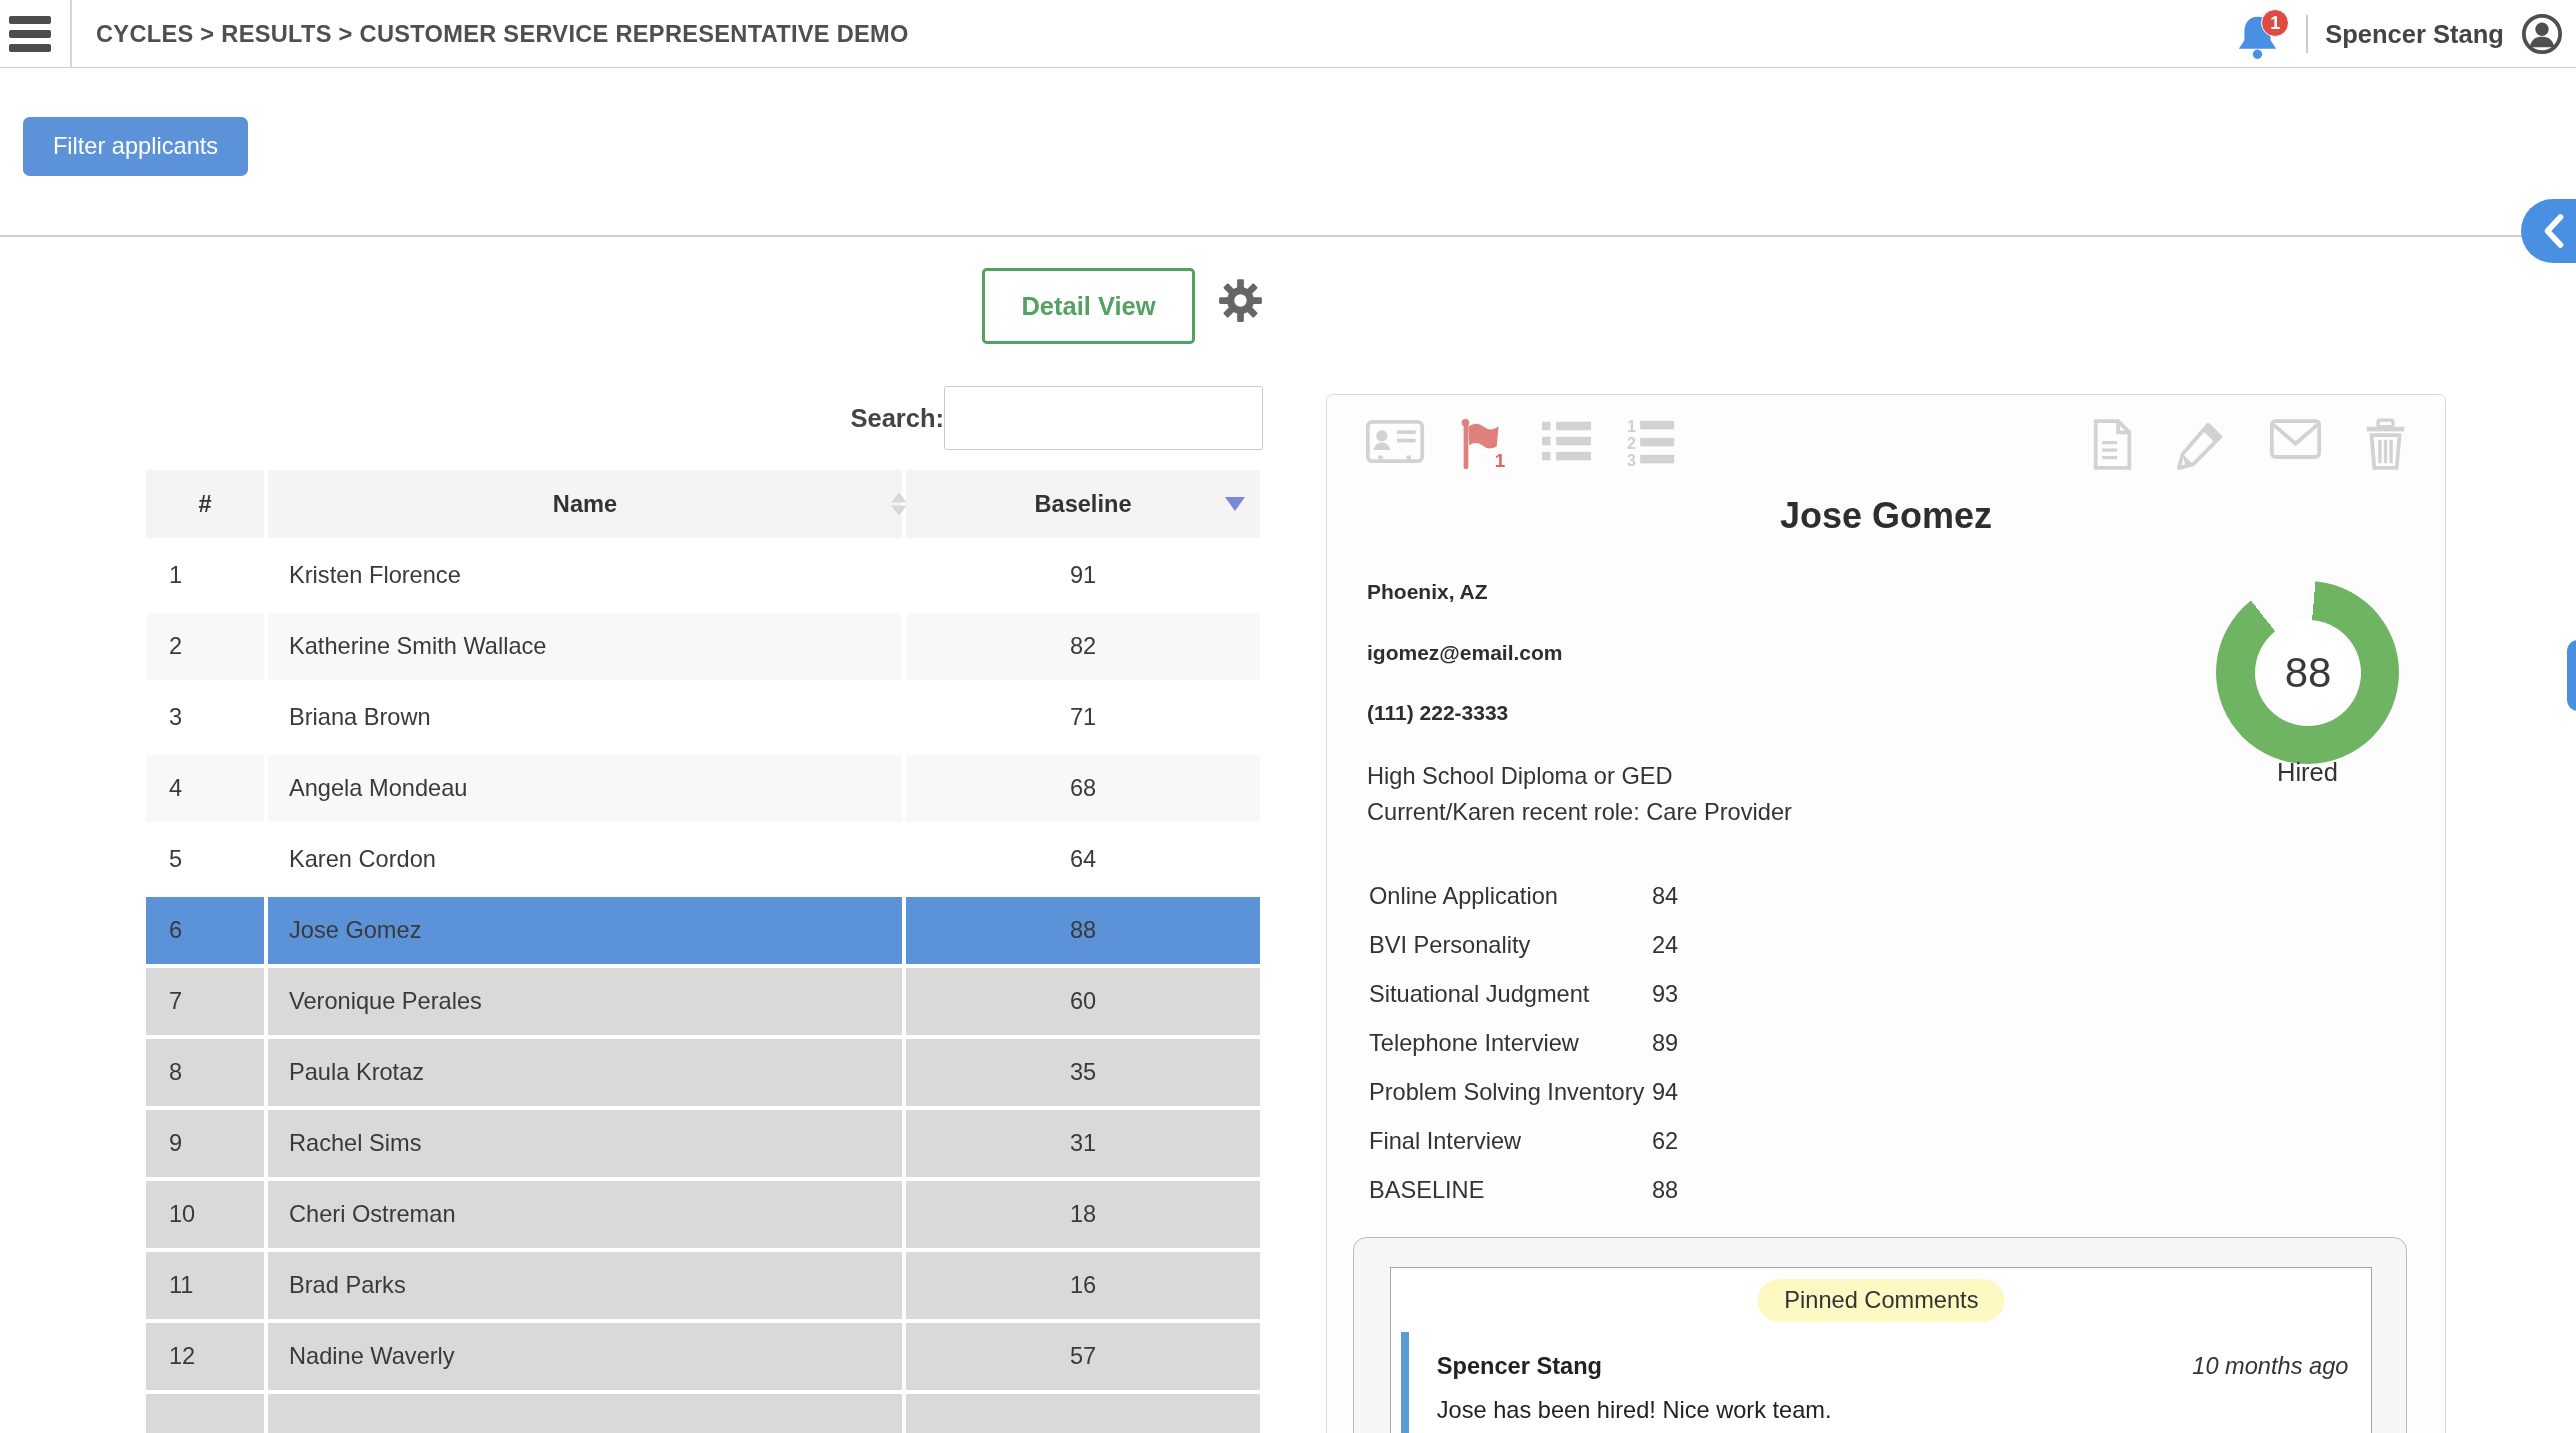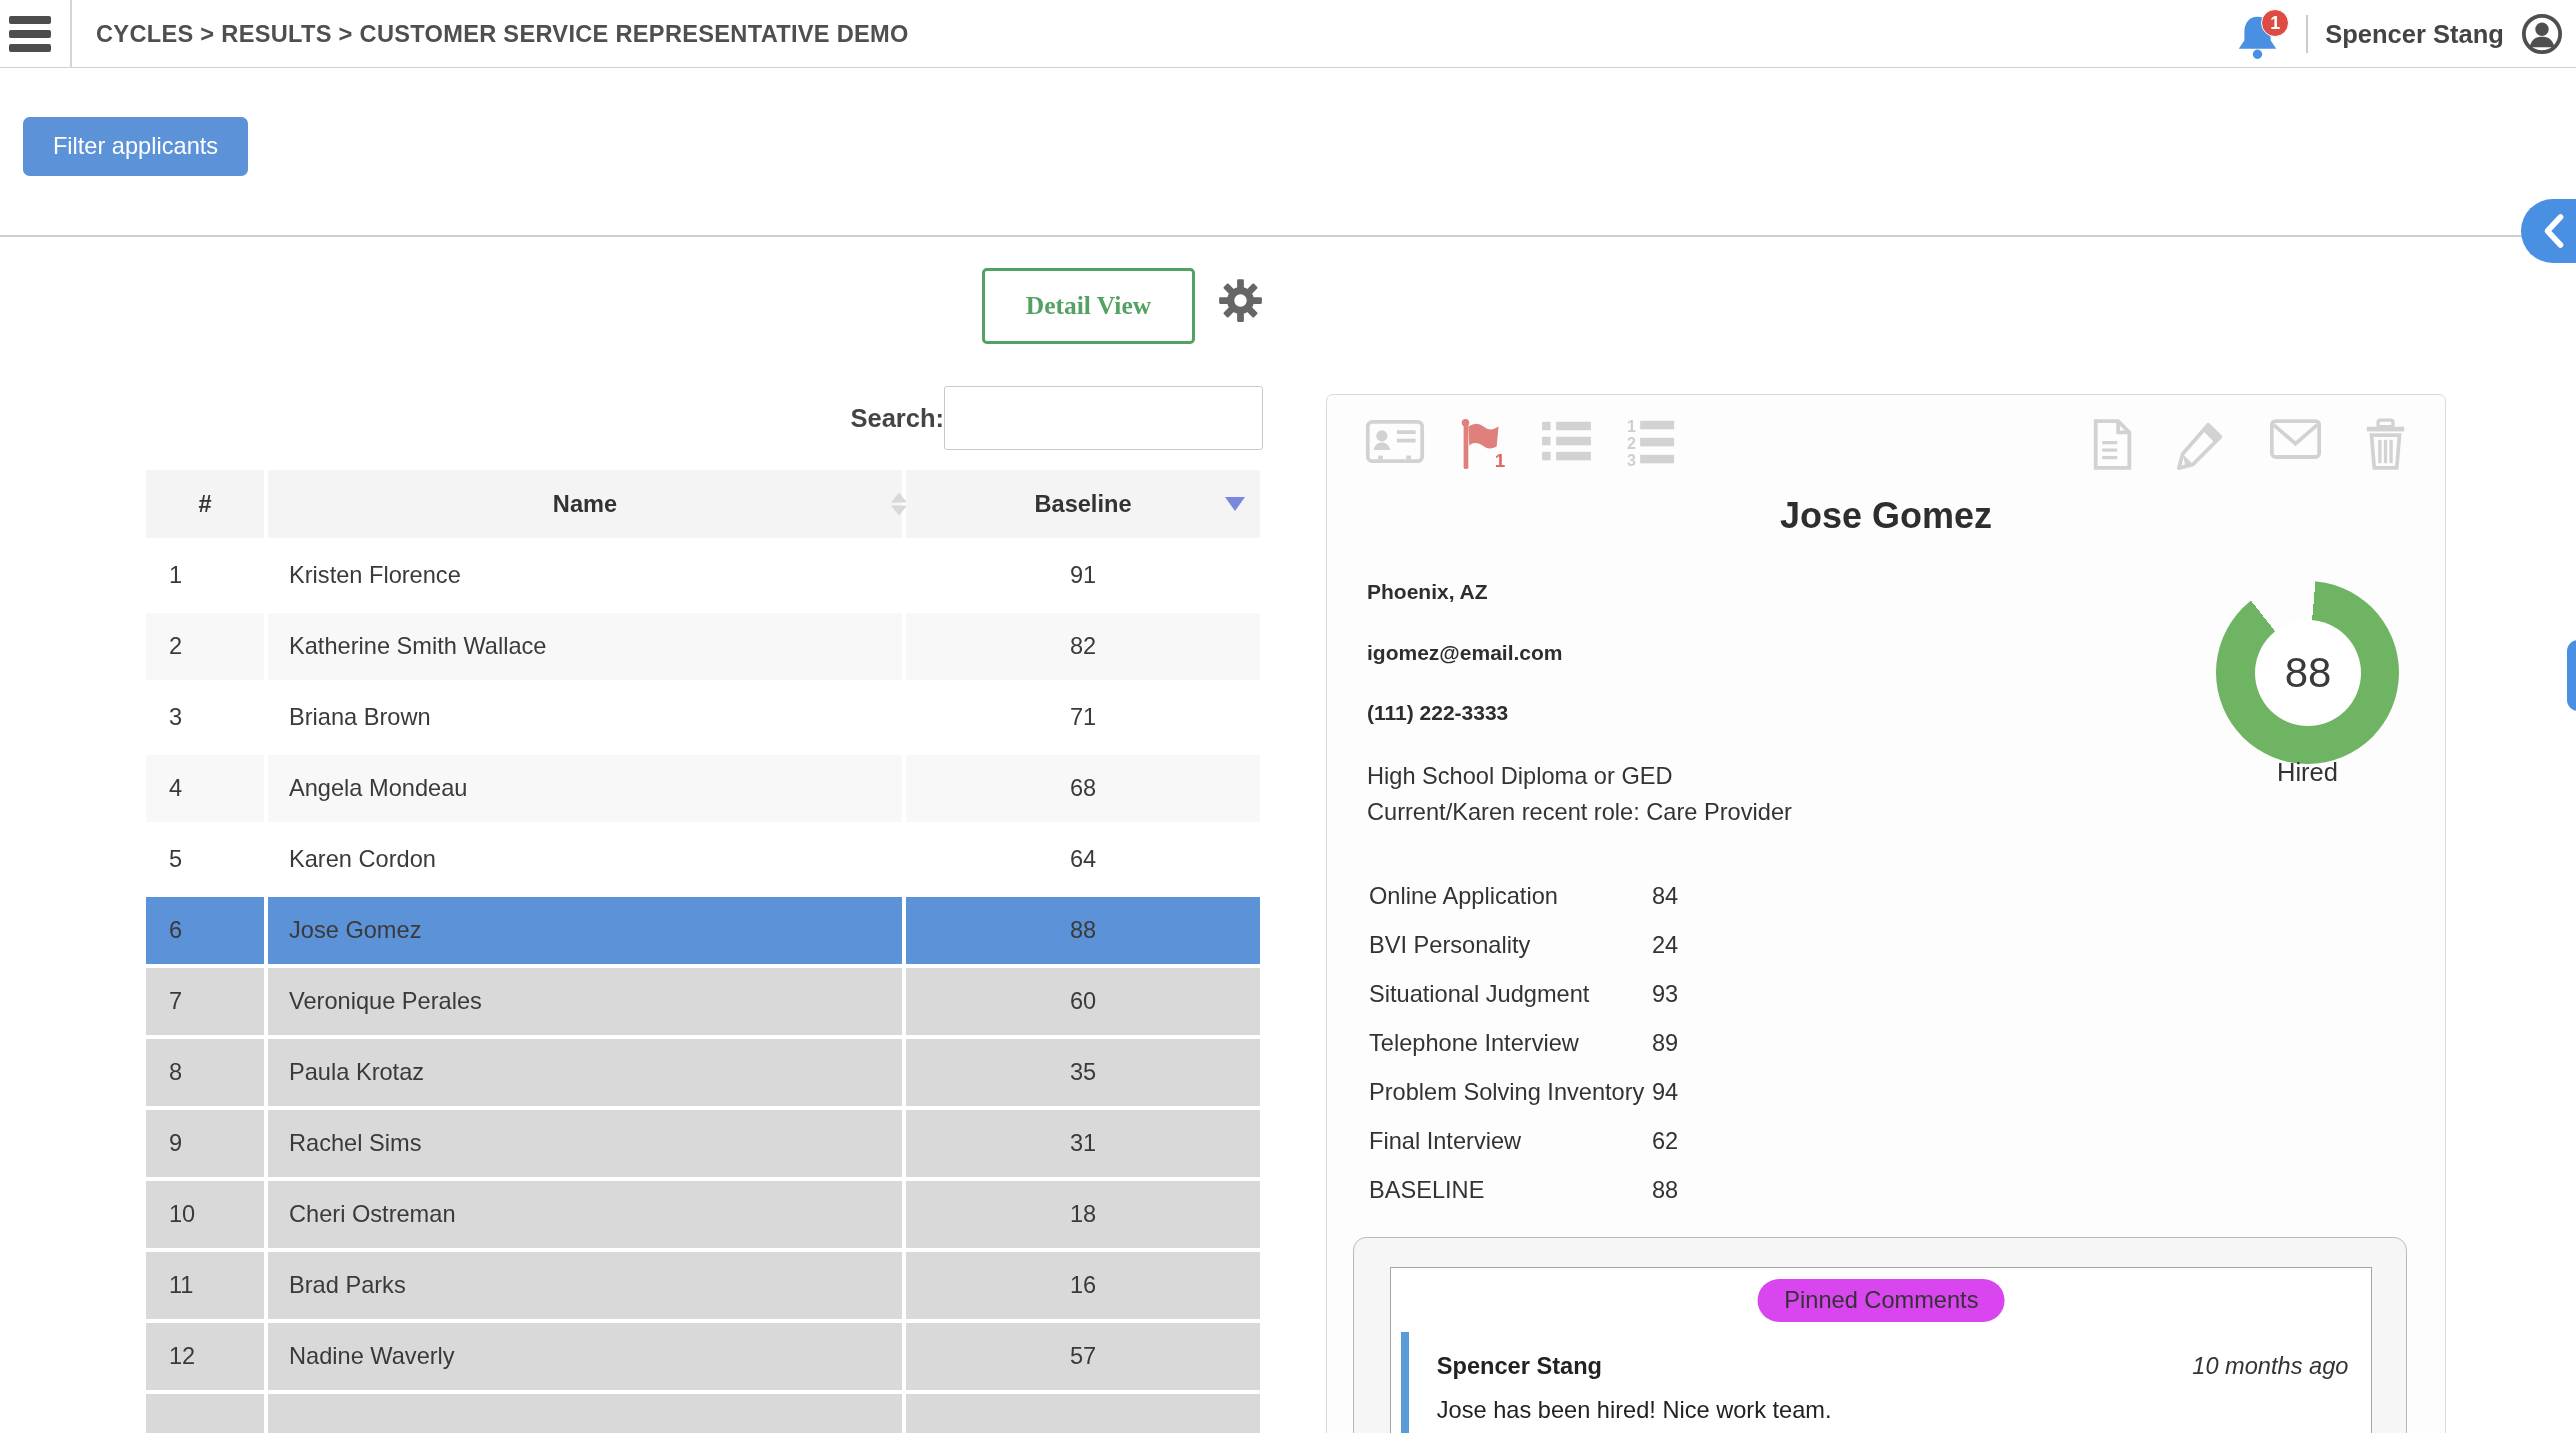--- a/index.html
+++ b/index.html
@@ -23,21 +23,21 @@
   .vdiv2 { width:1.9px; height:38px; background:#ccc; }
   #user-name { font-size:25.5px; font-weight:bold; color:#444; }
 
   
   #filter-btn { position:absolute; left:23px; top:117px; width:225px; height:59px; background:#5b92d8;
                 color:#fff; font-size:23.6px; border:none; border-radius:6.6px; cursor:pointer;
                 font-family:"Liberation Sans", sans-serif; }
   #hdivider { position:absolute; left:0; top:235px; width:2576px; height:1.9px; background:#cfcfcf; }
   #detail-view-btn { position:absolute; left:982px; top:268px; width:213px; height:76px; background:#fff;
                      border:3.8px solid #54a263; border-radius:4.7px; color:#54a263; font-size:25.5px;
-                     font-weight:bold; cursor:pointer; font-family:Liberation Serif, serif; }
+                     font-weight:bold; cursor:pointer; font-family:Liberation Sans, sans-serif; }
   #gear-btn { position:absolute; left:1218px; top:278px; width:45px; height:45px; cursor:pointer; }
 
   
   #search-row { position:absolute; left:661px; top:385px; width:602px; height:66px;
                 display:flex; align-items:center; justify-content:flex-end; }
   #search-label { font-size:25.5px; font-weight:bold; color:#444; }
   #search-input { width:319px; height:64px; border:1.9px solid #c9c9c9; border-radius:2.8px; font-size:24.6px;
                   padding:0 11.3px; font-family:"Liberation Sans", sans-serif; }
   #applicant-table { position:absolute; left:142px; top:466px; width:1122px;
                      border-collapse:separate; border-spacing:4.7px; background:#fff; }
@@ -79,21 +79,21 @@
                 background:#fff; display:flex; align-items:center; justify-content:center;
                 font-size:42px; color:#3a3a3a; }
   #donut-label { position:absolute; left:889px; top:363px; width:183px; text-align:center; font-size:25.5px; color:#333; }
 
   
   #comments-outer { position:absolute; left:26.4px; top:842px; width:1054px; height:312px;
                     background:#f6f6f6; border:1.9px solid #b9b9b9; border-radius:13.2px; }
   #comments-inner { position:absolute; left:36px; top:29px; width:982px; height:264px; background:#fff;
                     border:1.9px solid #a6a6a6; overflow:hidden; }
   #pinned-pill { position:absolute; top:11.3px; left:50%; transform:translateX(-50%); height:43px;
-                 background:#d946ef; border-radius:22px; padding:0 26.4px; display:flex; align-items:center;
+                 background:#fef9c3; border-radius:22px; padding:0 26.4px; display:flex; align-items:center;
                  font-size:23.6px; color:#333; white-space:nowrap; }
   .comment { position:absolute; left:9.4px; top:64px; right:23px; height:208px;
              border-left:8.5px solid #5b9bd5; padding:21px 0 0 28px; }
   .comment-head { display:flex; justify-content:space-between; align-items:baseline; }
   .comment-author { font-size:23.6px; font-weight:bold; color:#222; }
   .comment-time { font-size:23.6px; font-style:italic; color:#333; }
   .comment-text { margin-top:17px; font-size:23.6px; color:#222; }
 
   
   #collapse-tab { position:absolute; left:2521px; top:199px; width:94px; height:64px; background:#4a90e2;

